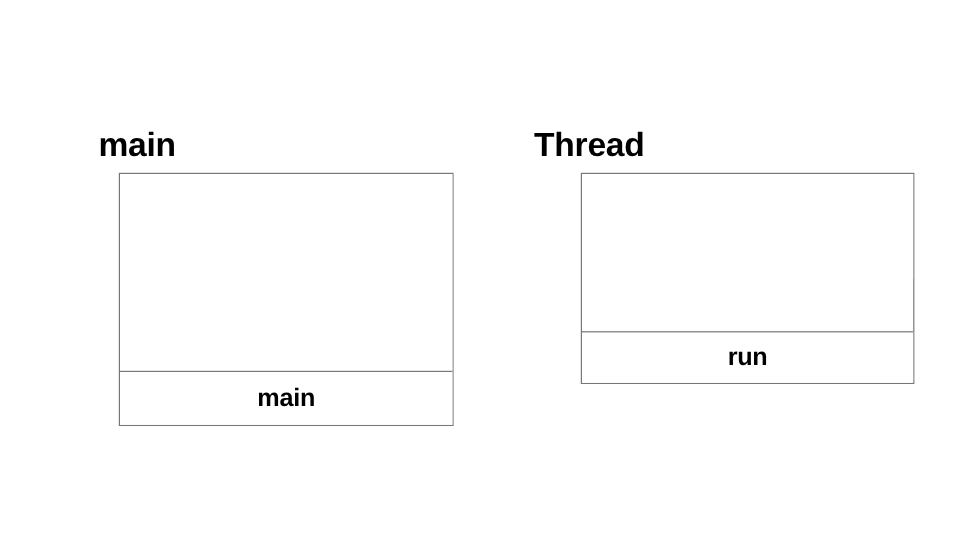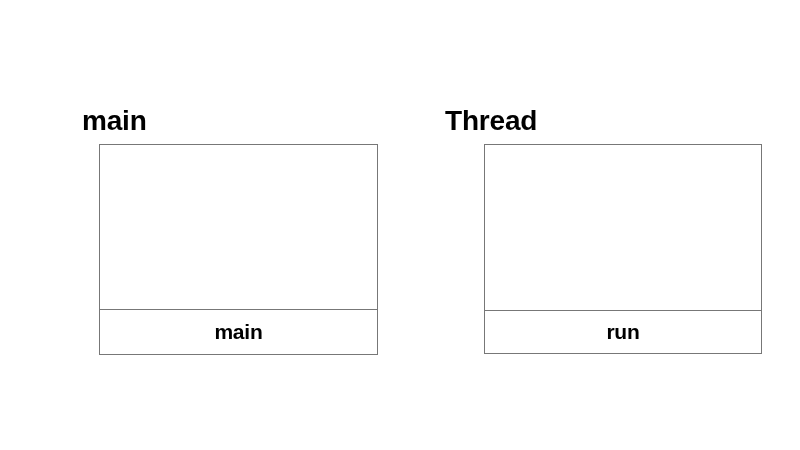--- a/index.html
+++ b/index.html
@@ -65,21 +65,21 @@
     letter-spacing: -0.2px;
   }
 
   
   #stack-main-title { left: 38px;  top: 105px; }
   #stack-main-box   { left: 55px;  top: 144px; width: 279px; height: 211px; }
   #stack-main-box .stack-frame { height: 45px; }
 
   
   #stack-thread-title { left: 401px; top: 105px; }
-  #stack-thread-box   { left: 440px; top: 144px; width: 278px; height: 210px; gap: 44px; }
+  #stack-thread-box   { left: 440px; top: 144px; width: 278px; height: 176px; gap: 44px; }
   #stack-thread-box .stack-frame { height: 43px; }
 </style>
 </head>
 <body>
 
 <div id="canvas">
 
   <div class="stack-group">
     <div class="stack-title" id="stack-main-title">main</div>
 

